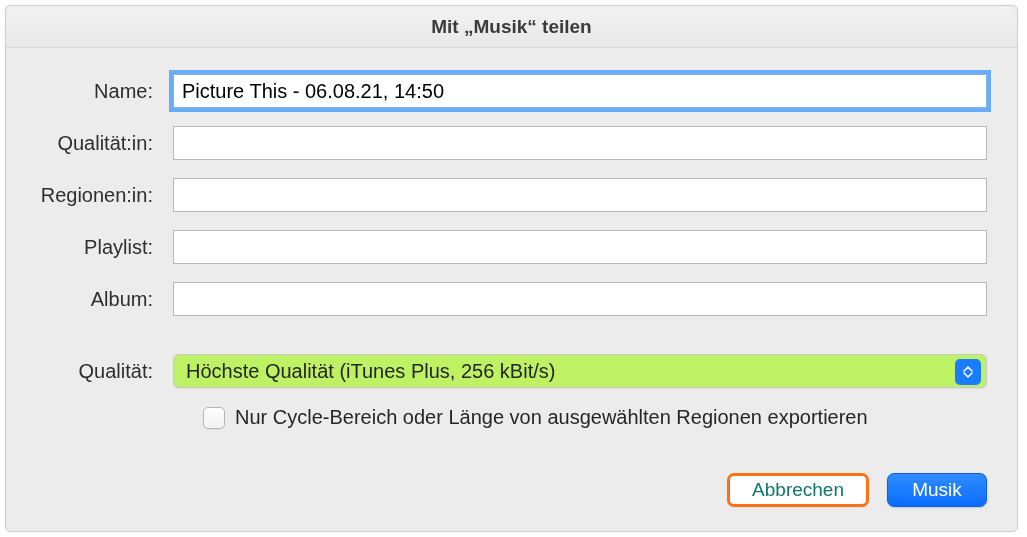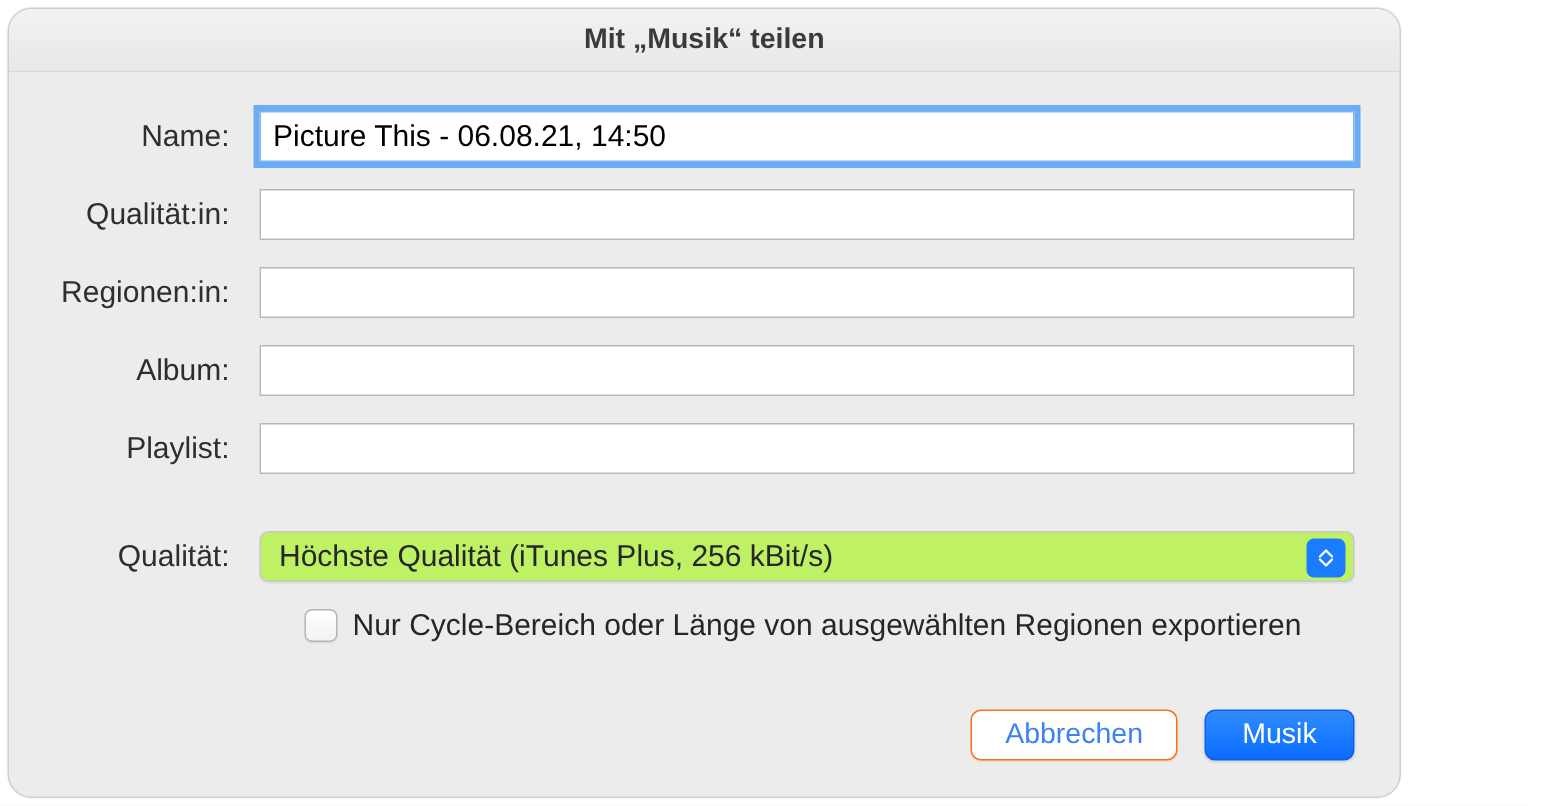--- a/index.html
+++ b/index.html
@@ -6,25 +6,25 @@
   html, body {
     margin: 0; padding: 0;
     width: 1027px; height: 537px;
     background: #fff;
     font-family: -apple-system, "Helvetica Neue", Helvetica, Arial, sans-serif;
     font-size: 19px;
     color: #262626;
   }
   .window {
     position: relative;
-    width: 929px;
+    width: 1013px;
     height: 527px;
     margin: 5px;
     border: 1px solid #cfcfcf;
-    border-radius: 16px;
+    border-radius: 5px;
     background: #ececec;
     box-shadow: 0 0 0 1px rgba(0,0,0,0.02);
     overflow: hidden;
   }
   .titlebar {
     height: 42px;
     line-height: 42px;
     text-align: center;
     font-weight: 600;
     font-size: 19px;
@@ -89,21 +89,21 @@
     background: #1a7cff;
     border-radius: 5px;
     display: flex;
     flex-direction: column;
     align-items: center;
     justify-content: center;
   }
   .select .arrows svg { display: block; }
   .check-row {
     display: flex;
-    align-items: flex-start;
+    align-items: flex-end;
     margin-left: 165px;
     margin-top: 6px;
     font-size: 20px;
     padding-left: 20px;
   }
   .checkbox {
     width: 22px; height: 22px;
     border: 1px solid #b5b5b5;
     border-radius: 5px;
     background: linear-gradient(#ffffff, #f2f2f2);
@@ -123,23 +123,23 @@
     padding: 0 22px;
     border-radius: 7px;
     font-size: 19px;
     display: flex;
     align-items: center;
     justify-content: center;
     cursor: default;
   }
   .btn-default {
     background: #fff;
-    border: 1px solid #f97316;
+    border: 3px solid #f97316;
     box-shadow: 0 1px 1px rgba(0,0,0,0.06);
-    color: #3b82f6;
+    color: #0f766e;
   }
   .btn-primary {
     background: linear-gradient(#2f8cff, #0a6cff);
     border: 1px solid #0a5ff0;
     color: #fff;
     font-weight: 500;
     box-shadow: 0 1px 2px rgba(0,0,0,0.15);
   }
 </style>
 </head>
@@ -165,28 +165,28 @@
     </div>
 
     <div class="row">
       <div class="label">Regionen:in:</div>
       <div class="field">
         <input class="text" type="text" value="" style="">
       </div>
     </div>
 
     <div class="row">
+      <div class="label">Playlist:</div>
+      <div class="field">
+        <input class="text" type="text" value="" style="">
+      </div>
+    </div>
+
+    <div class="row">
       <div class="label">Album:</div>
-      <div class="field">
-        <input class="text" type="text" value="" style="">
-      </div>
-    </div>
-
-    <div class="row">
-      <div class="label">Playlist:</div>
       <div class="field">
         <input class="text" type="text" value="" style="">
       </div>
     </div>
 
     <div class="spacer"></div>
 
     <div class="row">
       <div class="label">Qualität:</div>
       <div class="field">

